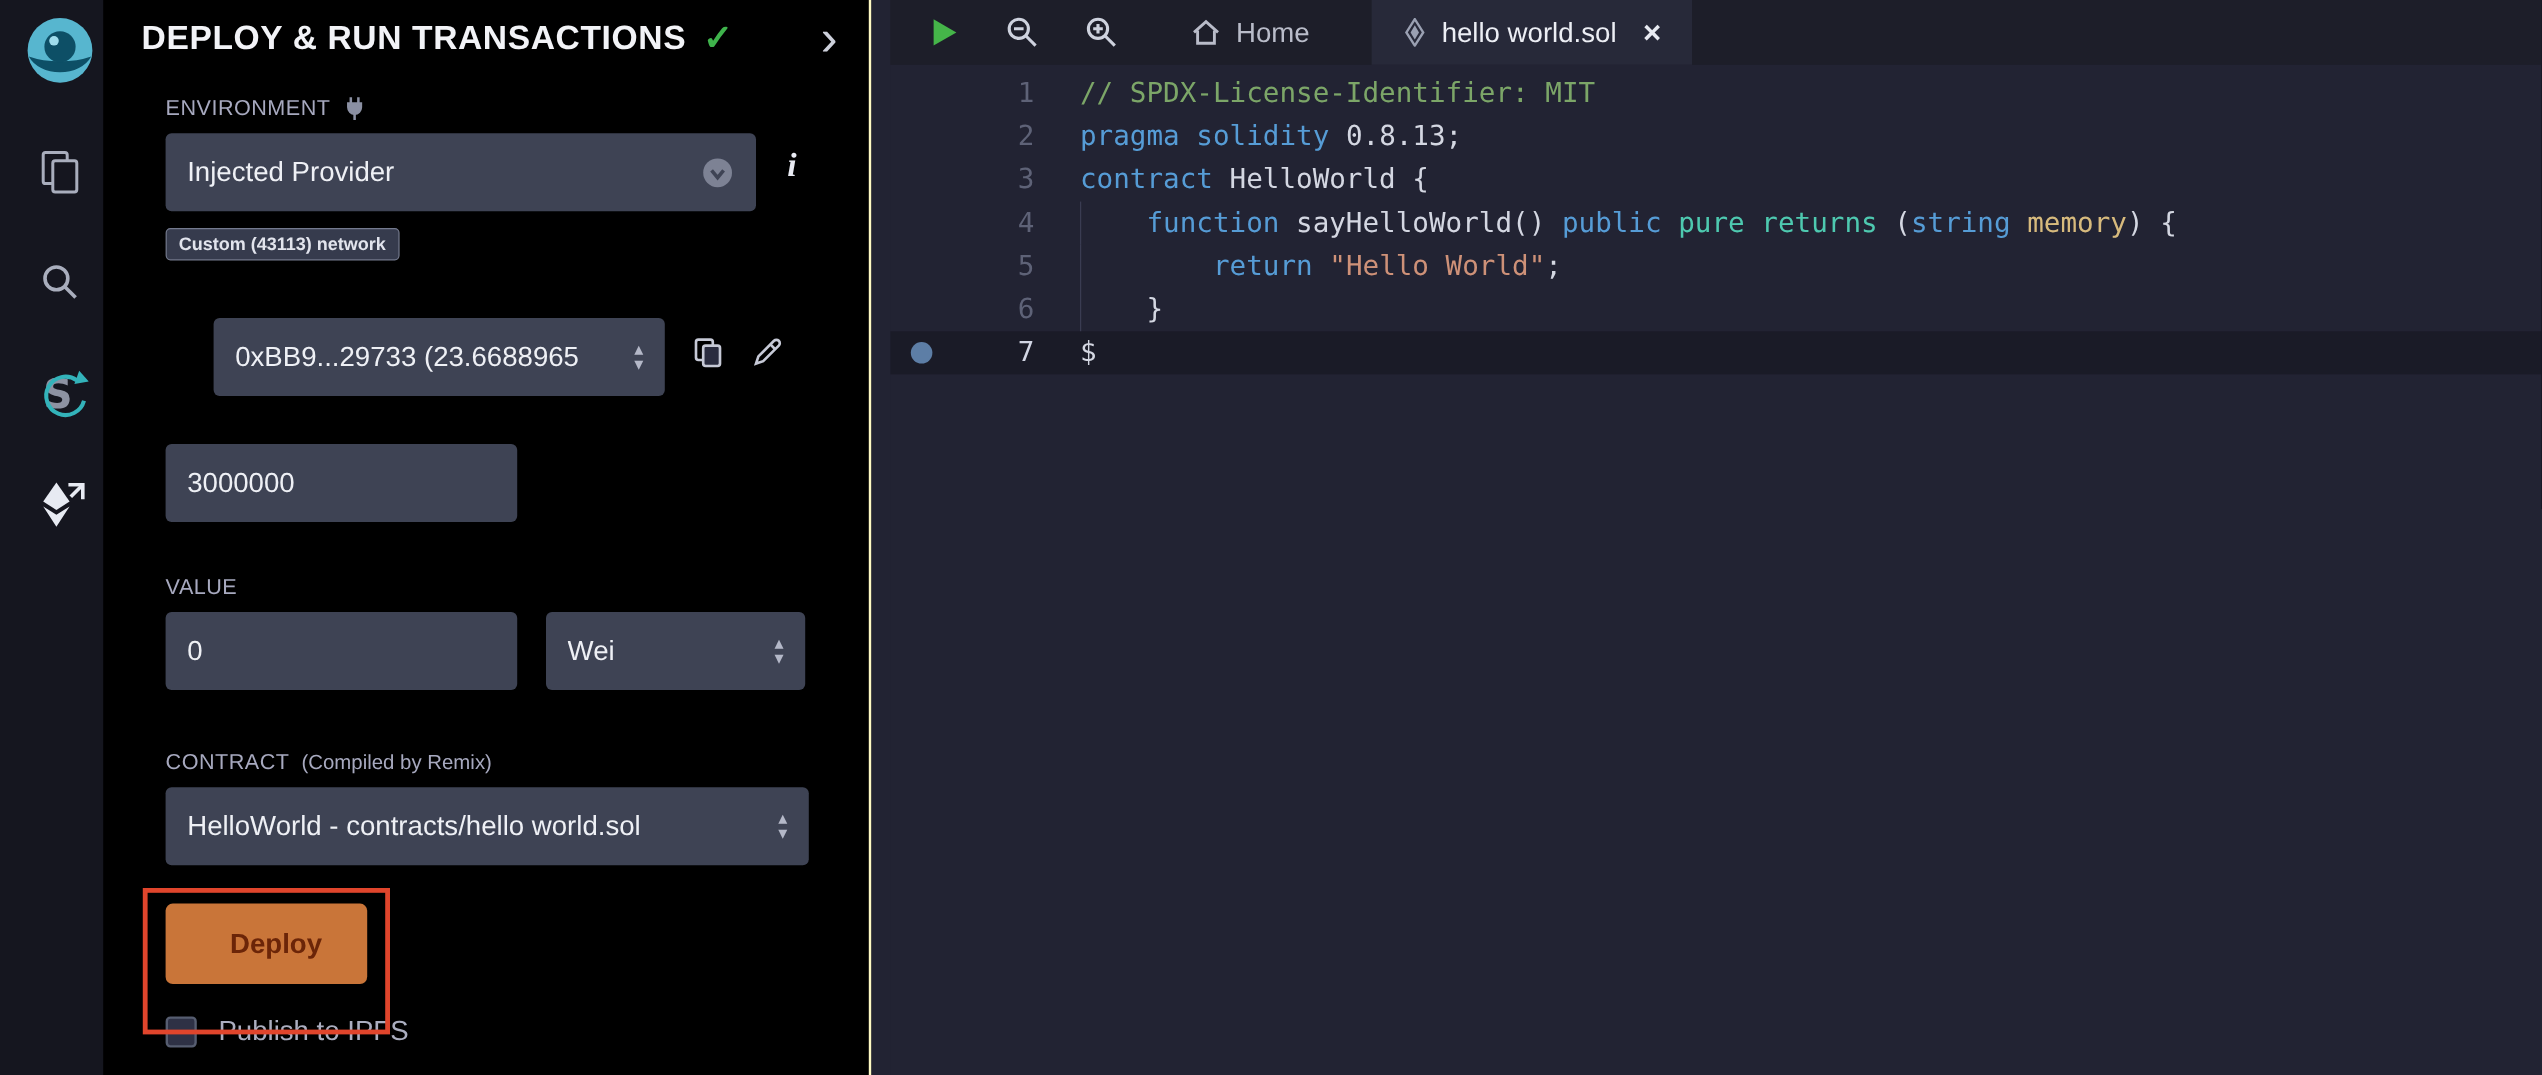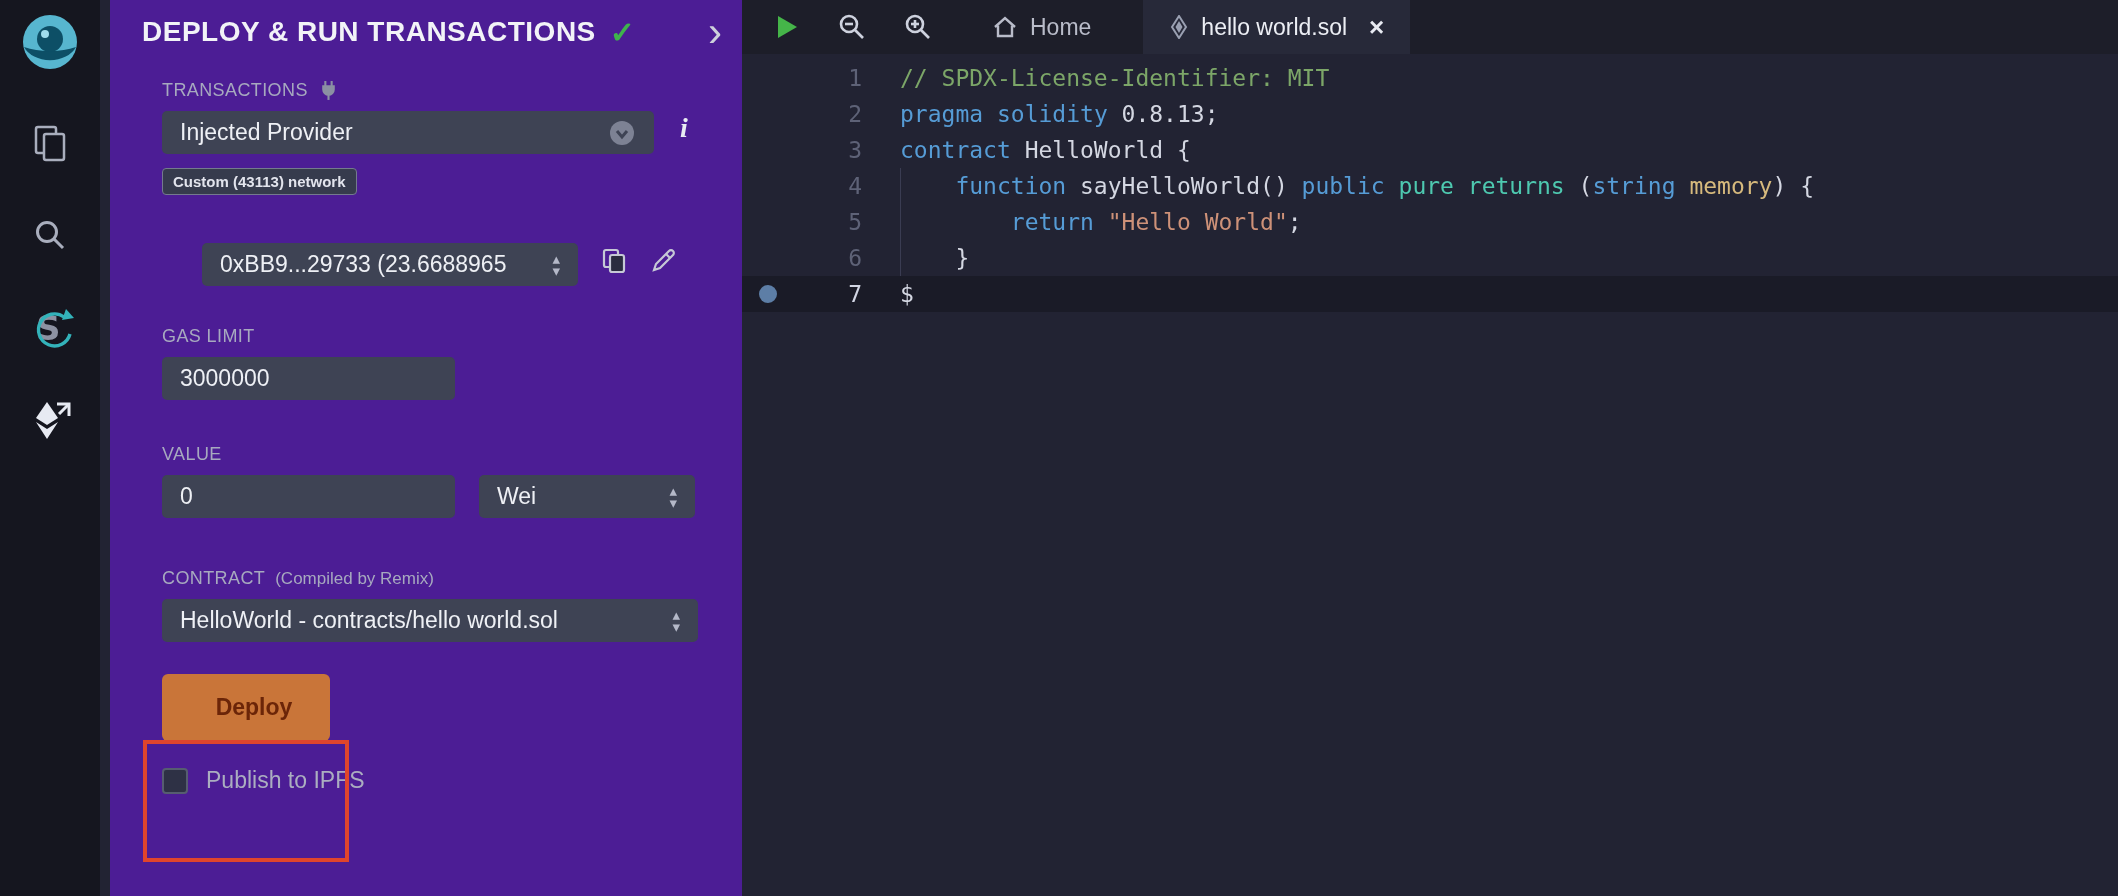--- a/index.html
+++ b/index.html
@@ -15,39 +15,39 @@
     background: #15161f; display: flex; flex-direction: column; align-items: center;
   }
   .logo { margin-top: 12px; width: 64px; height: 64px; cursor: pointer; }
   .act-icon {
     width: 50px; height: 48px; margin-top: 44px;
     display: flex; align-items: center; justify-content: center; cursor: pointer;
   }
 
   
   .side-panel {
-    position: absolute; left: 110px; top: 0; width: 640px; height: 100%;
-    background: #4c1d95; border-right: 2px solid #84cc16;
+    position: absolute; left: 86px; top: 0; width: 640px; height: 100%;
+    background: #000000; border-right: 2px solid #fef9c3;
   }
   .panel-header { display: flex; align-items: center; padding: 14px 26px 0 32px; }
   .panel-header h1 {
     font-size: 28px; font-weight: 700; color: #f2f3f7; letter-spacing: .5px; line-height: 36px;
   }
   .check { color: var(--accent-green,#3fb34c); font-size: 30px; font-weight: 700; margin-left: 14px; }
   .chev { margin-left: auto; color: #cdd0db; font-size: 42px; line-height: 30px; cursor: pointer; }
 
   .group { margin-left: 52px; margin-right: 40px; }
   .label-row { display: flex; align-items: center; gap: 10px; }
   .lbl { font-size: 18px; color: #a7a9bf; letter-spacing: .4px; }
   .sublbl { font-size: 17px; color: #a7a9bf; }
   .mt30 { margin-top: 30px; } .mt36 { margin-top: 38px; } .mt40 { margin-top: 40px; }
   .mt44 { margin-top: 44px; } .mt50 { margin-top: 50px; }
 
   .select, .text-input {
-    margin-top: 10px; height: 43px; background: #3e4354; border: none; border-radius: 5px;
+    margin-top: 10px; height: 65px; background: #3e4354; border: none; border-radius: 5px;
     display: flex; align-items: center; padding: 12px 18px; color: #eef0f5; font-size: 23px;
     font-family: "Liberation Sans", sans-serif; cursor: pointer;
   }
   .text-input { cursor: text; width: 293px; }
   input.text-input { display: block; line-height: 57px; outline: none; }
   .select-text { white-space: nowrap; overflow: hidden; flex: 0 1 auto; }
   .stepper { display: flex; flex-direction: column; align-items: center; margin-left: auto; padding-left: 10px; color: #b4b8c8; }
   .stepper i { font-style: normal; font-size: 15px; line-height: 12px; }
 
   .env-row { display: flex; align-items: center; }
@@ -171,21 +171,21 @@
 
   <section class="side-panel">
     <div class="panel-header">
       <h1>DEPLOY &amp; RUN TRANSACTIONS</h1>
       <span class="check">✓</span>
       <span class="chev">›</span>
     </div>
 
     <div class="group mt30">
       <div class="label-row">
-        <span class="lbl">TRANSACTIONS</span>
+        <span class="lbl">ENVIRONMENT</span>
         <span style="display:inline-flex">
           <svg width="21" height="21" viewBox="0 0 20 20" stroke="#8b90a3" stroke-width="2" fill="none">
             <path d="M7 1 v5 M13 1 v5"></path>
             <path d="M5 6 h10 v3 a5 5 0 0 1 -10 0 z" fill="#8b90a3"></path>
             <path d="M10 14 v5"></path>
           </svg>
         </span>
       </div>
       <div class="env-row">
         <div class="select env-select">
@@ -220,23 +220,20 @@
         <span class="row-icon">
           <svg width="28" height="28" viewBox="0 0 28 28" fill="none" stroke="#c6c9d6" stroke-width="2.2">
             <path d="M4 24 l2-6 L19 5 a2.6 2.6 0 0 1 4 4 L10 22 Z"></path>
             <line x1="16" y1="8" x2="20" y2="12"></line>
           </svg>
         </span>
       </div>
     </div>
 
     <div class="group mt40">
-      <div class="label-row">
-        <span class="lbl">GAS LIMIT</span>
-      </div>
       <input class="text-input" type="text" value="3000000" style="">
     </div>
 
     <div class="group mt44">
       <div class="label-row">
         <span class="lbl">VALUE</span>
       </div>
       <div class="value-row">
         <input class="text-input" type="text" value="0" style="">
         <div class="select wei-select">

